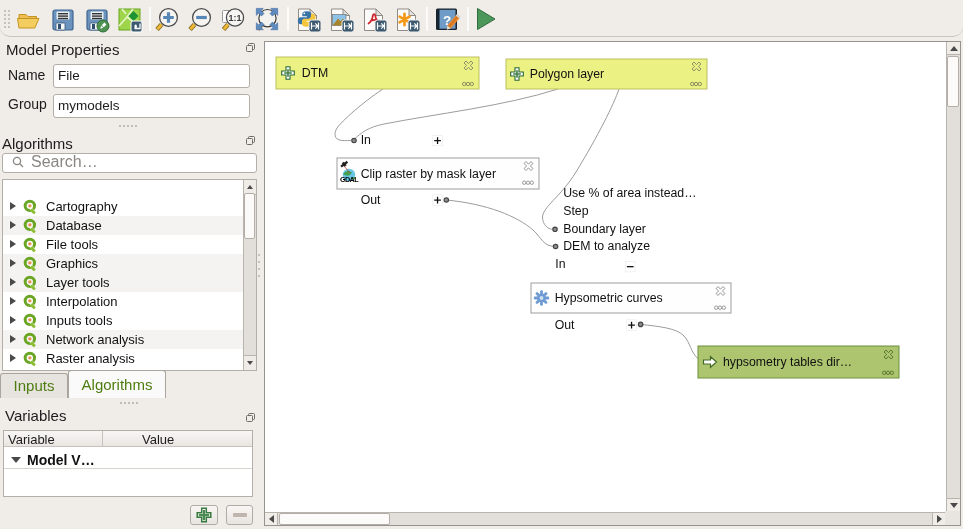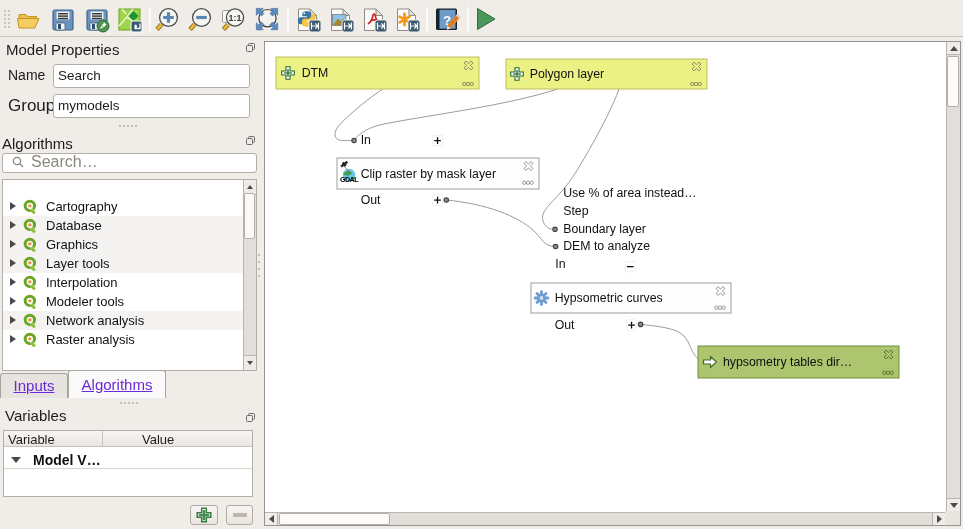--- a/index.html
+++ b/index.html
@@ -1,41 +1,41 @@
 <!DOCTYPE html>
 <html><head>
 <meta charset="utf-8">
 <style>
 * { margin:0; padding:0; box-sizing:border-box; }
 html,body { width:963px; height:529px; overflow:hidden; }
 body { font-family:"Liberation Sans", sans-serif; background:#f0ede9; position:relative; }
 .abs { position:absolute; }
 
 #toolbar { position:absolute; left:0; top:0; width:963px; height:37px;
-  background:#f0ede9; border-bottom:1px solid #c9c4be; }
+  background:#f0ede9; border-bottom:1px solid #c9c4be;border-radius:10px; }
 #toolbar .icon { position:absolute; top:7px; width:26px; height:26px; }
 .tsep { position:absolute; top:7px; width:2px; height:24px; background:#fbfbfa; }
 
 #leftpanel { position:absolute; left:0; top:38px; width:264px; height:491px; background:#f0ede9;text-align:center; }
 .hdr { font-size:15px; color:#1c1c1c; }
 .input { position:absolute; background:#fff; border:1px solid #b3aea8; border-radius:3px;
   font-size:13.5px; color:#1c1c1c; padding-left:4px; padding-bottom:2px; display:flex; align-items:center; }
 .floaticon { position:absolute; width:9px; height:9px; }
 
 #tree { position:absolute; left:2px; top:141px; width:255px; height:192px;
   background:#fff; border:1px solid #b3aea8; }
 .trow { position:relative; height:19px; display:flex; align-items:center; font-size:13px; color:#111; padding-bottom:1px; }
 .trow.alt { background:#f4f3f2; }
 .texp { width:0; height:0; border-left:6px solid #4a4a4a; border-top:4.5px solid transparent;
   border-bottom:4.5px solid transparent; margin-left:7px; }
 .qicon { width:15px; height:15px; margin-left:7px; margin-right:8px; }
 
-.tab { position:absolute; font-size:15px; color:#6d28d9; display:flex; align-items:center;
+.tab { position:absolute; font-size:15px; color:#4d7c0f; display:flex; align-items:center;
   justify-content:center; border:1px solid #aaa49e; border-bottom:none;
-  border-radius:3px 3px 0 0; padding-bottom:1px;text-decoration:underline; }
+  border-radius:3px 3px 0 0; padding-bottom:1px; }
 
 #vartable { position:absolute; left:3px; top:392px; width:250px; height:67px;
   background:#fff; border:1px solid #b3aea8; }
 .btn { position:absolute; width:26px; height:19px; border:1px solid #b0aba5; border-radius:3px;
   background:linear-gradient(#f8f6f4,#e8e4e0); display:flex; align-items:center; justify-content:center; }
 
 #canvas { position:absolute; left:264px; top:41px; width:697px; height:485px;
   background:#fff; border:1px solid #96938e; }
 
 .sb { position:absolute; background:#e2dfda; }
@@ -184,22 +184,22 @@
   </svg>
   <div class="tsep" style="left:467px;"></div>
 
   <svg class="icon" style="left:474px;" viewBox="0 0 26 26">
     <path d="M3.5 1.5 L21 12 3.5 22.5 z" fill="#4b9659" stroke="#356b40" stroke-width="1"></path>
   </svg>
 </div>
 <div id="leftpanel">
   <div class="abs hdr" style="left:6px; top:2.5px;">Model Properties</div>
   <div class="abs" style="left:8px; top:29px; font-size:14px; color:#1c1c1c;">Name</div>
-  <div class="input" style="left:53px; top:26px; width:197px; height:24px;">Search</div>
-  <div class="abs" style="left:8px; top:58px; font-size:17px; color:#1c1c1c;">Group</div>
+  <div class="input" style="left:53px; top:26px; width:197px; height:24px;">File</div>
+  <div class="abs" style="left:8px; top:58px; font-size:14px; color:#1c1c1c;">Group</div>
   <div class="input" style="left:53px; top:56px; width:197px; height:24px;">mymodels</div>
   <div class="abs hdr" style="left:2px; top:96.5px;">Algorithms</div>
   <div class="input" style="left:2px; top:115px; width:255px; height:20px; color:#8a8680; padding-left:9px; font-size:16px;">
     <svg width="12" height="12" style="margin-right:7px" viewBox="0 0 12 12">
         <circle cx="5" cy="5" r="3.6" fill="none" stroke="#8a8680" stroke-width="1.3"></circle>
         <line x1="7.8" y1="7.8" x2="11" y2="11" stroke="#8a8680" stroke-width="1.3"></line>
       </svg>
     Search…</div>
   <div id="tree">
     <div id="treerows" style="padding-top:17px;">
@@ -216,20 +216,30 @@
       <div class="trow alt">
           <div class="texp"></div>
           <svg class="qicon" viewBox="0 0 16 16">
             <circle cx="7.3" cy="7.3" r="5" fill="none" stroke="#6aa623" stroke-width="3.2"></circle>
             <rect x="8.6" y="8.6" width="5" height="2.6" transform="rotate(45 8.6 8.6)" fill="#fff"></rect>
             <rect x="9.6" y="10" width="6" height="3.2" rx="0.7" transform="rotate(45 9.6 10)" fill="#8ebe36"></rect>
             <circle cx="7.3" cy="7.3" r="1.8" fill="#ec8f4a"></circle>
           </svg>
           <span>Database</span>
         </div>
+      <div class="trow">
+          <div class="texp"></div>
+          <svg class="qicon" viewBox="0 0 16 16">
+            <circle cx="7.3" cy="7.3" r="5" fill="none" stroke="#6aa623" stroke-width="3.2"></circle>
+            <rect x="8.6" y="8.6" width="5" height="2.6" transform="rotate(45 8.6 8.6)" fill="#fff"></rect>
+            <rect x="9.6" y="10" width="6" height="3.2" rx="0.7" transform="rotate(45 9.6 10)" fill="#8ebe36"></rect>
+            <circle cx="7.3" cy="7.3" r="1.8" fill="#ec8f4a"></circle>
+          </svg>
+          <span>File tools</span>
+        </div>
       <div class="trow alt">
           <div class="texp"></div>
           <svg class="qicon" viewBox="0 0 16 16">
             <circle cx="7.3" cy="7.3" r="5" fill="none" stroke="#6aa623" stroke-width="3.2"></circle>
             <rect x="8.6" y="8.6" width="5" height="2.6" transform="rotate(45 8.6 8.6)" fill="#fff"></rect>
             <rect x="9.6" y="10" width="6" height="3.2" rx="0.7" transform="rotate(45 9.6 10)" fill="#8ebe36"></rect>
             <circle cx="7.3" cy="7.3" r="1.8" fill="#ec8f4a"></circle>
           </svg>
           <span>Graphics</span>
         </div>
@@ -254,21 +264,21 @@
           <span>Interpolation</span>
         </div>
       <div class="trow">
           <div class="texp"></div>
           <svg class="qicon" viewBox="0 0 16 16">
             <circle cx="7.3" cy="7.3" r="5" fill="none" stroke="#6aa623" stroke-width="3.2"></circle>
             <rect x="8.6" y="8.6" width="5" height="2.6" transform="rotate(45 8.6 8.6)" fill="#fff"></rect>
             <rect x="9.6" y="10" width="6" height="3.2" rx="0.7" transform="rotate(45 9.6 10)" fill="#8ebe36"></rect>
             <circle cx="7.3" cy="7.3" r="1.8" fill="#ec8f4a"></circle>
           </svg>
-          <span>Modeler tools</span>
+          <span>Inputs tools</span>
         </div>
       <div class="trow alt">
           <div class="texp"></div>
           <svg class="qicon" viewBox="0 0 16 16">
             <circle cx="7.3" cy="7.3" r="5" fill="none" stroke="#6aa623" stroke-width="3.2"></circle>
             <rect x="8.6" y="8.6" width="5" height="2.6" transform="rotate(45 8.6 8.6)" fill="#fff"></rect>
             <rect x="9.6" y="10" width="6" height="3.2" rx="0.7" transform="rotate(45 9.6 10)" fill="#8ebe36"></rect>
             <circle cx="7.3" cy="7.3" r="1.8" fill="#ec8f4a"></circle>
           </svg>
           <span>Network analysis</span>
@@ -328,21 +338,21 @@
       <rect x="2.5" y="0.5" width="6" height="6" rx="1" fill="none" stroke="#6f6b66"></rect>
       <rect x="0.5" y="2.5" width="6" height="6" rx="1" fill="#f0ede9" stroke="#6f6b66"></rect>
     </svg>
   <div class="abs hdr" style="left:5px; top:368.5px;">Variables</div>
   <div id="vartable">
     <div style="height:16px; background:linear-gradient(#f8f6f4,#e9e6e2); border-bottom:1px solid #c6c2bd; position:relative; font-size:13px; color:#1c1c1c;">
       <span style="position:absolute; left:4px; top:1px;">Variable</span>
       <span style="position:absolute; left:102px; top:1px;margin-left:36px;">Value</span>
       <div style="position:absolute; left:98px; top:0; width:1px; height:16px; background:#c6c2bd;"></div>
     </div>
-    <div style="height:22px; display:flex; align-items:center; font-size:14px; font-weight:bold; color:#111; border-bottom:1px solid #d8d4d0; padding-top:5px;gap:6px;">
+    <div style="height:22px; display:flex; align-items:center; font-size:14px; font-weight:bold; color:#111; border-bottom:1px solid #d8d4d0; padding-top:5px;">
       <div style="width:0; height:0; border-top:6px solid #4a4a4a; border-left:5px solid transparent; border-right:5px solid transparent; margin-left:7px;"></div>
       <span style="margin-left:6px;">Model V…</span>
     </div>
   </div>
   <div class="btn" style="left:190px; top:467px; width:28px; height:20px;">
     <svg width="16" height="16" viewBox="0 0 16 16">
         <path d="M5.7 1.2 h4.6 v4.5 h4.5 v4.6 h-4.5 v4.5 H5.7 v-4.5 H1.2 V5.7 h4.5 z" fill="#fff" stroke="#38793f" stroke-width="1.5"></path>
         <path d="M6.8 2.9 h2.4 v4 h4 v2.4 h-4 v4 H6.8 v-4 h-4 V6.9 h4 z" fill="#4a8a52"></path>
       </svg>
   </div>

